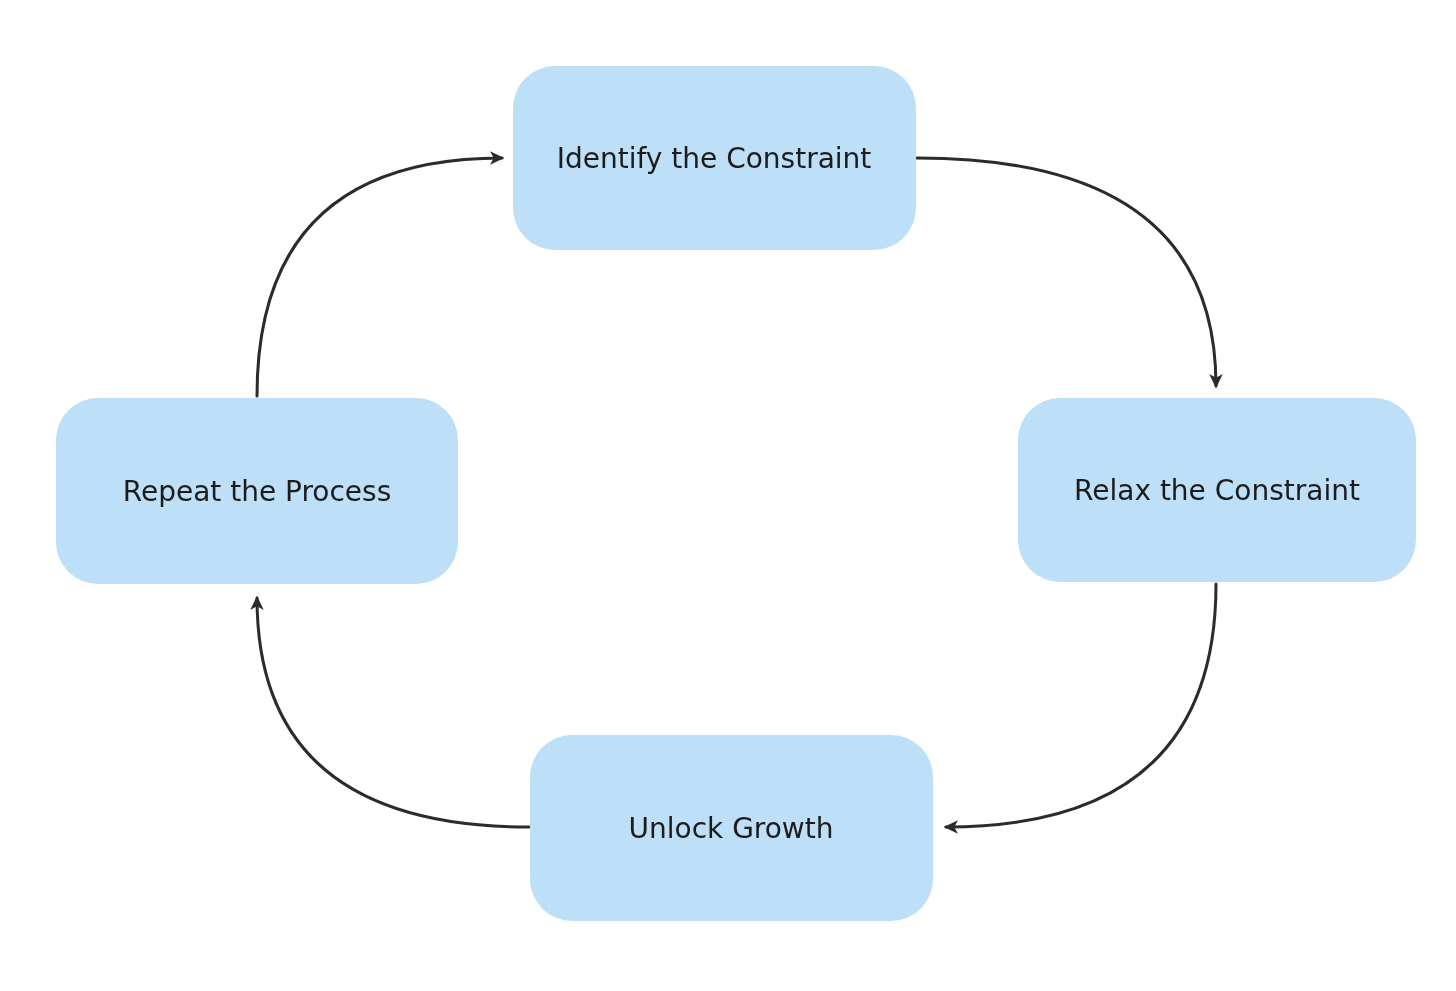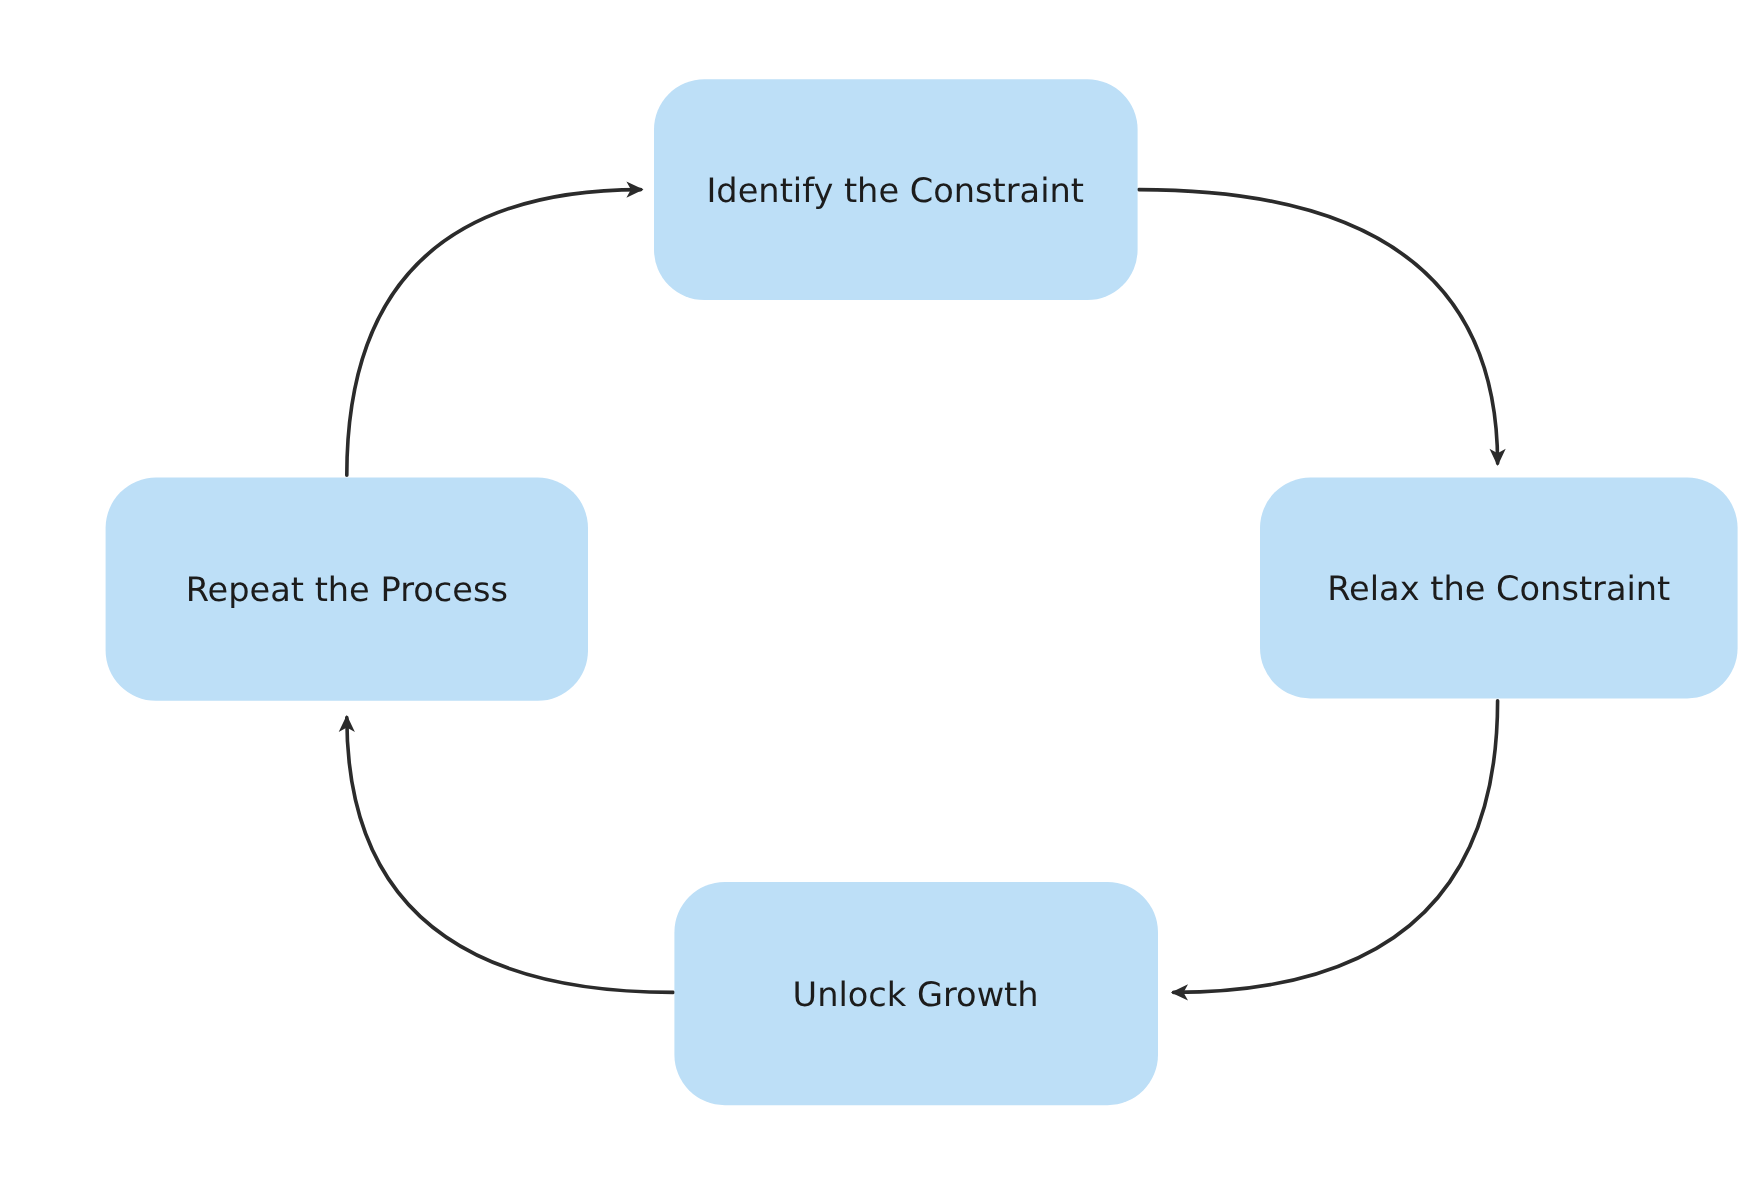--- a/index.html
+++ b/index.html
@@ -8,21 +8,20 @@
     background: #ffffff;
     width: 1456px;
     height: 991px;
     overflow: hidden;
   }
   .canvas {
     position: relative;
     width: 1276px;
     height: 991px;
     background: #ffffff;
-    padding-left: 32px;
   }
   svg {
     display: block;
   }
   .node-label {
     font-family: "DejaVu Sans", "Liberation Sans", sans-serif;
     font-size: 28px;
     font-weight: 400;
   }
 </style>

